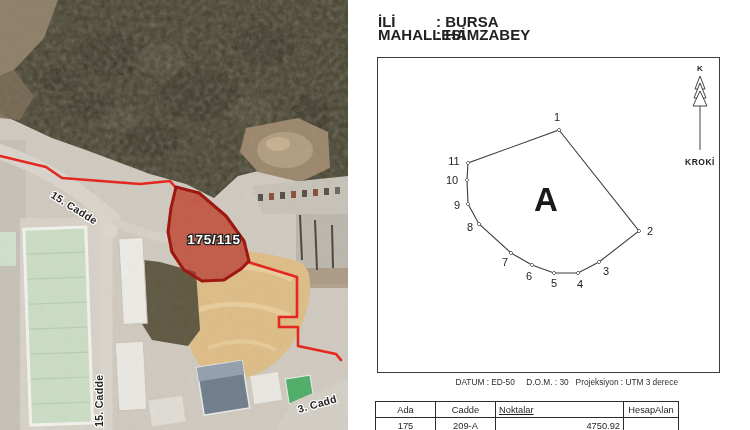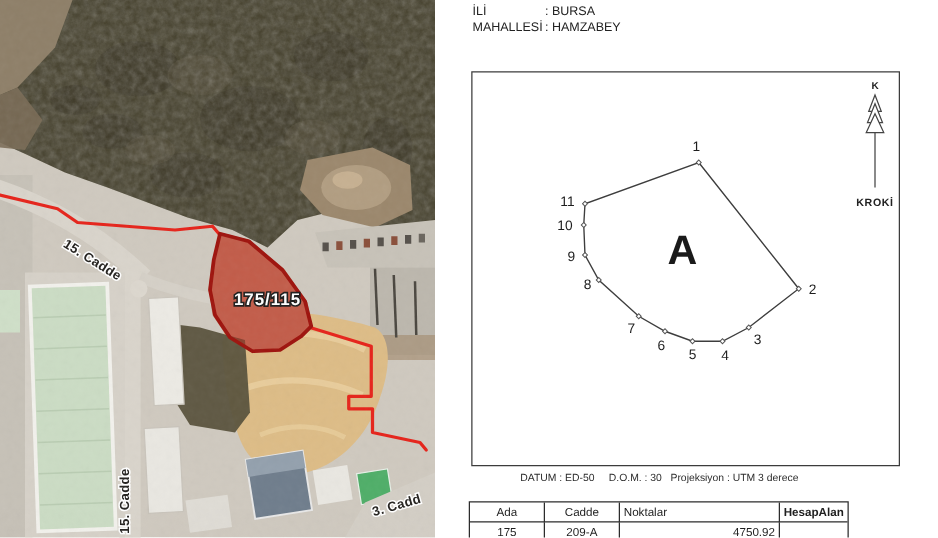--- a/index.html
+++ b/index.html
@@ -13,49 +13,49 @@
   .map-wrap svg{display:block;}
   .street-lbl{
     font-family:"Liberation Sans",sans-serif;font-weight:700;font-size:10.5px;
     fill:#24221f;stroke:#ffffff;stroke-width:2.4px;paint-order:stroke;letter-spacing:.3px;
   }
   .parcel-lbl{
     font-family:"Liberation Sans",sans-serif;font-weight:700;font-size:13.5px;
     fill:#ffffff;stroke:#1d1d1d;stroke-width:2.6px;paint-order:stroke;letter-spacing:.8px;
   }
   
-  .doc-header{position:absolute;left:378px;top:4px;font-size:10px;font-weight:400;color:#222;line-height:12.5px;}
+  .doc-header{position:absolute;left:378px;top:16px;font-size:15px;font-weight:700;color:#222;line-height:12.5px;}
   .doc-header .row{white-space:nowrap;}
   .doc-header .lbl{display:inline-block;width:58px;}
   .sketch-box{
     position:absolute;left:377px;top:57px;width:341px;height:314px;
     border:1.4px solid #3c3c3c;background:#fff;
   }
   .sketch-box svg{display:block;}
   .vlabel{font-family:"Liberation Sans",sans-serif;font-size:11px;fill:#1e1e1e;}
   .area-lbl{font-family:"Liberation Sans",sans-serif;font-size:33px;font-weight:600;fill:#1a1a1a;}
   .kroki-cap{font-family:"Liberation Sans",sans-serif;font-size:8.5px;font-weight:600;fill:#222;letter-spacing:.5px;}
   .north-k{font-family:"Liberation Sans",sans-serif;font-size:8px;font-weight:700;fill:#222;}
   .datum{
-    position:absolute;left:377px;top:377px;width:301px;text-align:center;
+    position:absolute;left:377px;top:377px;width:301px;text-align:right;
     font-size:8.3px;color:#2d2d2d;white-space:pre;
   }
   .parcel-table{
     position:absolute;left:375px;top:401px;
     display:grid;grid-template-columns:60px 60px 128px 54px;grid-auto-rows:auto;
     border:1.4px solid #2c2c2c;background:#fff;font-size:9.3px;color:#1f1f1f;
   }
   .parcel-table .cell{
     border-right:1px solid #2c2c2c;border-bottom:1px solid #2c2c2c;
     display:flex;align-items:center;justify-content:center;
     height:15px;padding:0 3px;box-sizing:content-box;
   }
-  .parcel-table .cell:nth-child(4n){border-right:none;font-weight:bold;}
+  .parcel-table .cell:nth-child(4n){border-right:none;}
   .parcel-table .cell.last-row{border-bottom:none;height:16px;}
-  .parcel-table .cell.left{justify-content:flex-start;}
+  .parcel-table .cell.left{justify-content:flex-start;text-decoration:underline;}
   .parcel-table .cell.right{justify-content:flex-end;}
 </style>
 </head>
 <body>
 
 <div class="map-wrap">
 <svg width="348" height="430" viewBox="0 0 348 430">
   <defs>
     <filter id="grain" x="-10%" y="-10%" width="120%" height="120%">
       <feTurbulence type="fractalNoise" baseFrequency="0.18" numOctaves="4" seed="8" stitchTiles="stitch"></feTurbulence>

